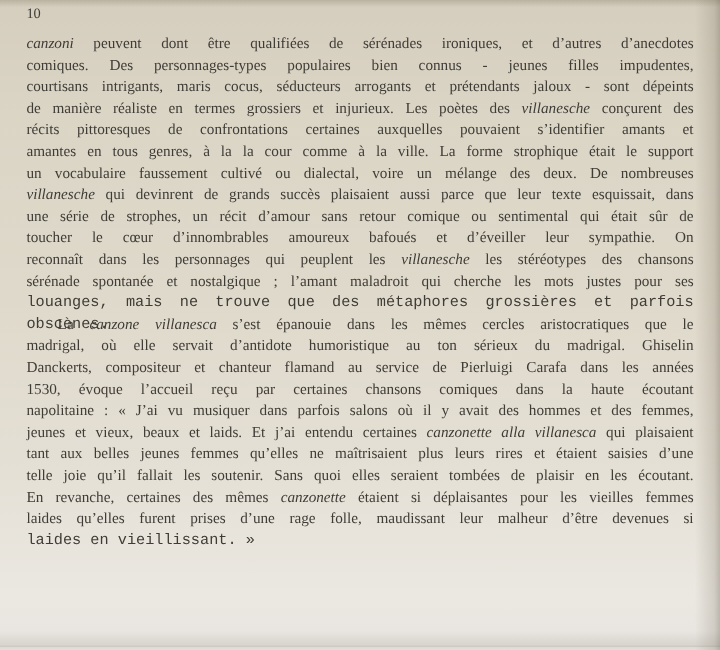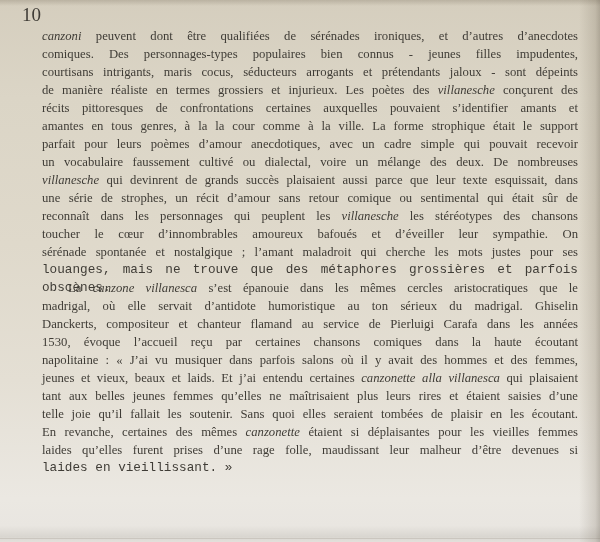--- a/index.html
+++ b/index.html
@@ -15,39 +15,38 @@
     
     background:
       linear-gradient(90deg, rgba(0,0,0,0) 96.5%, rgba(110,98,80,0.20) 99.2%, rgba(88,78,62,0.32) 100%),
       linear-gradient(180deg, rgba(90,80,60,0.22) 0px, rgba(90,80,60,0) 6px),
       linear-gradient(180deg, #d5cebe 0%, #dbd5c6 18%, #dfd9cb 45%, #e4dfd4 70%, #ebe8e2 92%, #e9e6e1 97%, #d9d6d0 99%, #e3e0db 100%);
   }
   .page-number {
     position: absolute;
     left: 22px;
     top: 4px;
-    font-size: 19px;
+    font-size: 12px;
     color: var(--ink, #3f3c36);
   }
   .text-block {
     position: absolute;
     left: 22px;
     top: 27px;
     width: 556px;
     color: var(--ink, #3f3c36);
     font-size: 12.7px;
     line-height: 18px;
     -webkit-font-smoothing: antialiased;
   }
   .line {
     height: 18px;
     text-align: justify;
     text-align-last: justify;
     white-space: nowrap;
-    margin-left: 20px;
   }
   .line.para-end {
     text-align-last: left;
     white-space: normal;
     font-family: Liberation Mono, monospace;
   }
   .line.indent {
     padding-left: 26px;
   }
   .it {
@@ -67,26 +66,25 @@
 
 <div class="page-number">10</div>
 
 <div class="text-block">
     <div class="line"><span class="it">canzoni</span><span> peuvent dont être qualifiées de sérénades ironiques, et d’autres d’anecdotes</span></div>
     <div class="line"><span>comiques. Des personnages-types populaires bien connus - jeunes filles impudentes,</span></div>
     <div class="line"><span>courtisans intrigants, maris cocus, séducteurs arrogants et prétendants jaloux - sont dépeints</span></div>
     <div class="line"><span>de manière réaliste en termes grossiers et injurieux. Les poètes des </span><span class="it">villanesche</span><span> conçurent des</span></div>
     <div class="line"><span>récits pittoresques de confrontations certaines auxquelles pouvaient s’identifier amants et</span></div>
     <div class="line"><span>amantes en tous genres, à la la cour comme à la ville. La forme strophique était le support</span></div>
-    <div class="line"><span>parfait pour leurs poèmes d’amour anecdotiques, avec un cadre simple qui pouvait recevoir</span></div>
     <div class="line"><span>un vocabulaire faussement cultivé ou dialectal, voire un mélange des deux. De nombreuses</span></div>
     <div class="line"><span class="it">villanesche</span><span> qui devinrent de grands succès plaisaient aussi parce que leur texte esquissait, dans</span></div>
     <div class="line"><span>une série de strophes, un récit d’amour sans retour comique ou sentimental qui était sûr de</span></div>
+    <div class="line"><span>toucher le cœur d’innombrables amoureux bafoués et d’éveiller leur sympathie. On</span></div>
     <div class="line"><span>reconnaît dans les personnages qui peuplent les </span><span class="it">villanesche</span><span> les stéréotypes des chansons</span></div>
-    <div class="line"><span>toucher le cœur d’innombrables amoureux bafoués et d’éveiller leur sympathie. On</span></div>
     <div class="line"><span>sérénade spontanée et nostalgique ; l’amant maladroit qui cherche les mots justes pour ses</span></div>
     <div class="line para-end"><span>louanges, mais ne trouve que des métaphores grossières et parfois obscènes.</span></div>
     <div class="line indent"><span>La </span><span class="it">canzone villanesca</span><span> s’est épanouie dans les mêmes cercles aristocratiques que le</span></div>
     <div class="line"><span>madrigal, où elle servait d’antidote humoristique au ton sérieux du madrigal. Ghiselin</span></div>
     <div class="line"><span>Danckerts, compositeur et chanteur flamand au service de Pierluigi Carafa dans les années</span></div>
     <div class="line"><span>1530, évoque l’accueil reçu par certaines chansons comiques dans la haute écoutant</span></div>
     <div class="line"><span>napolitaine : « J’ai vu musiquer dans parfois salons où il y avait des hommes et des femmes,</span></div>
     <div class="line"><span>jeunes et vieux, beaux et laids. Et j’ai entendu certaines </span><span class="it">canzonette alla villanesca</span><span> qui plaisaient</span></div>
     <div class="line"><span>tant aux belles jeunes femmes qu’elles ne maîtrisaient plus leurs rires et étaient saisies d’une</span></div>
     <div class="line"><span>telle joie qu’il fallait les soutenir. Sans quoi elles seraient tombées de plaisir en les écoutant.</span></div>

